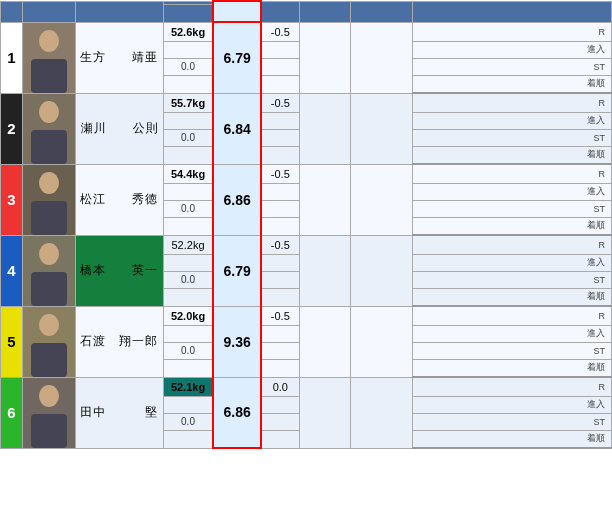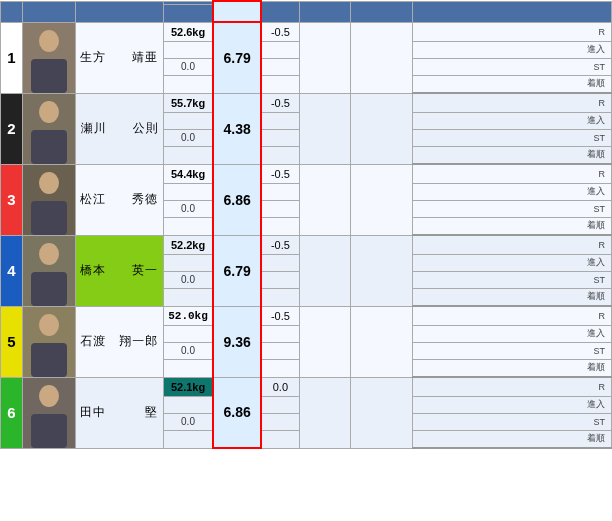--- a/index.html
+++ b/index.html
@@ -102,21 +102,21 @@
             <svg width="52" height="70" viewBox="0 0 52 70">
     <rect width="52" height="70" fill="#7a7060"></rect>
     <ellipse cx="26" cy="18" rx="10" ry="11" fill="#c9a882"></ellipse>
     <path d="M10 70 Q12 40 26 38 Q40 40 42 70Z" fill="#555566"></path>
     <rect x="8" y="36" width="36" height="34" rx="4" fill="#445"></rect>
   </svg>
           </div>
         </td>
         <td rowspan="4" style="text-align: right; padding: 2px 4px; font-size: 12px; letter-spacing: 1px; vertical-align: middle; background: rgb(234, 240, 250);">瀬川　　公則</td>
         <td style="background: rgb(234, 240, 250); font-size: 11px; font-weight: bold; height: 18px;">55.7kg</td>
-        <td rowspan="4" style="background: rgb(221, 238, 255); font-weight: bold; font-size: 14px; vertical-align: middle; border-left: 2px solid red; border-right: 2px solid red;">4.38</td>
+        <td rowspan="4" style="background: rgb(221, 238, 255); font-weight: bold; font-size: 14px; vertical-align: middle; border-left: 2px solid red; border-right: 2px solid red;">6.84</td>
         <td style="background: rgb(234, 240, 250); font-size: 11px; height: 18px;">-0.5</td>
         <td rowspan="4" style="background: rgb(234, 240, 250); vertical-align: middle;"></td>
         <td rowspan="4" style="background: rgb(234, 240, 250); vertical-align: middle;"></td>
         <td style="background: rgb(234, 240, 250); font-size: 9px; height: 18px; text-align: right; padding-right: 6px; color: rgb(68, 68, 68);">R</td>
       </tr>
       <tr>
         <td style="background: rgb(234, 240, 250); height: 16px;"></td>
         <td style="background: rgb(234, 240, 250); height: 16px;"></td>
         <td style="background: rgb(234, 240, 250); font-size: 9px; height: 16px; text-align: right; padding-right: 6px; color: rgb(68, 68, 68);">進入</td>
       </tr>
@@ -170,22 +170,22 @@
         <td rowspan="4" style="padding: 0px; overflow: hidden; vertical-align: middle;">
           <div style="width: 52px; height: 70px; background: rgb(122, 117, 96); display: flex; align-items: flex-end; justify-content: center; overflow: hidden; position: relative;">
             <svg width="52" height="70" viewBox="0 0 52 70">
     <rect width="52" height="70" fill="#7a7560"></rect>
     <ellipse cx="26" cy="18" rx="10" ry="11" fill="#c9a882"></ellipse>
     <path d="M10 70 Q12 40 26 38 Q40 40 42 70Z" fill="#555566"></path>
     <rect x="8" y="36" width="36" height="34" rx="4" fill="#445"></rect>
   </svg>
           </div>
         </td>
-        <td rowspan="4" style="text-align: left; padding: 2px 4px; font-size: 12px; letter-spacing: 1px; vertical-align: middle; background: #84cc16;">橋本　　英一</td>
-        <td style="background: rgb(234, 240, 250); font-size: 11px; font-weight: bold; height: 18px;">52.2kg</td>
+        <td rowspan="4" style="text-align: left; padding: 2px 4px; font-size: 12px; letter-spacing: 1px; vertical-align: middle; background: #15803d;">橋本　　英一</td>
+        <td style="background: rgb(234, 240, 250); font-size: 11px; font-weight: normal; height: 18px;">52.2kg</td>
         <td rowspan="4" style="background: rgb(221, 238, 255); font-weight: bold; font-size: 14px; vertical-align: middle; border-left: 2px solid red; border-right: 2px solid red;">6.79</td>
         <td style="background: rgb(234, 240, 250); font-size: 11px; height: 18px;">-0.5</td>
         <td rowspan="4" style="background: rgb(234, 240, 250); vertical-align: middle;"></td>
         <td rowspan="4" style="background: rgb(234, 240, 250); vertical-align: middle;"></td>
         <td style="background: rgb(234, 240, 250); font-size: 9px; height: 18px; text-align: right; padding-right: 6px; color: rgb(68, 68, 68);">R</td>
       </tr>
       <tr>
         <td style="background: rgb(234, 240, 250); height: 16px;"></td>
         <td style="background: rgb(234, 240, 250); height: 16px;"></td>
         <td style="background: rgb(234, 240, 250); font-size: 9px; height: 16px; text-align: right; padding-right: 6px; color: rgb(68, 68, 68);">進入</td>
@@ -205,22 +205,22 @@
         <td rowspan="4" style="padding: 0px; overflow: hidden; vertical-align: middle;">
           <div style="width: 52px; height: 70px; background: rgb(138, 128, 96); display: flex; align-items: flex-end; justify-content: center; overflow: hidden; position: relative;">
             <svg width="52" height="70" viewBox="0 0 52 70">
     <rect width="52" height="70" fill="#8a8060"></rect>
     <ellipse cx="26" cy="18" rx="10" ry="11" fill="#c9a882"></ellipse>
     <path d="M10 70 Q12 40 26 38 Q40 40 42 70Z" fill="#555566"></path>
     <rect x="8" y="36" width="36" height="34" rx="4" fill="#445"></rect>
   </svg>
           </div>
         </td>
-        <td rowspan="4" style="text-align: center; padding: 2px 4px; font-size: 12px; letter-spacing: 1px; vertical-align: middle; background: rgb(245, 248, 255); margin-top: 34px;">石渡　翔一郎</td>
-        <td style="background: rgb(245, 248, 255); font-size: 11px; font-weight: bold; height: 18px; font-family: Liberation Mono, monospace;">52.0kg</td>
+        <td rowspan="4" style="text-align: left; padding: 2px 4px; font-size: 12px; letter-spacing: 1px; vertical-align: middle; background: rgb(245, 248, 255); margin-top: 34px;">石渡　翔一郎</td>
+        <td style="background: rgb(245, 248, 255); font-size: 11px; font-weight: bold; height: 18px;">52.0kg</td>
         <td rowspan="4" style="background: rgb(221, 238, 255); font-weight: bold; font-size: 14px; vertical-align: middle; border-left: 2px solid red; border-right: 2px solid red;">9.36</td>
         <td style="background: rgb(245, 248, 255); font-size: 11px; height: 18px;">-0.5</td>
         <td rowspan="4" style="background: rgb(245, 248, 255); vertical-align: middle;"></td>
         <td rowspan="4" style="background: rgb(245, 248, 255); vertical-align: middle;"></td>
         <td style="background: rgb(245, 248, 255); font-size: 9px; height: 18px; text-align: right; padding-right: 6px; color: rgb(68, 68, 68);">R</td>
       </tr>
       <tr>
         <td style="background: rgb(245, 248, 255); height: 16px;"></td>
         <td style="background: rgb(245, 248, 255); height: 16px;"></td>
         <td style="background: rgb(245, 248, 255); font-size: 9px; height: 16px; text-align: right; padding-right: 6px; color: rgb(68, 68, 68);">進入</td>
@@ -240,21 +240,21 @@
         <td rowspan="4" style="padding: 0px; overflow: hidden; vertical-align: middle;">
           <div style="width: 52px; height: 70px; background: rgb(112, 104, 96); display: flex; align-items: flex-end; justify-content: center; overflow: hidden; position: relative;">
             <svg width="52" height="70" viewBox="0 0 52 70">
     <rect width="52" height="70" fill="#706860"></rect>
     <ellipse cx="26" cy="18" rx="10" ry="11" fill="#c9a882"></ellipse>
     <path d="M10 70 Q12 40 26 38 Q40 40 42 70Z" fill="#555566"></path>
     <rect x="8" y="36" width="36" height="34" rx="4" fill="#445"></rect>
   </svg>
           </div>
         </td>
-        <td rowspan="4" style="text-align: left; padding: 2px 4px; font-size: 12px; letter-spacing: 1px; vertical-align: middle; background: rgb(234, 240, 250);">田中　　　堅</td>
+        <td rowspan="4" style="text-align: center; padding: 2px 4px; font-size: 12px; letter-spacing: 1px; vertical-align: middle; background: rgb(234, 240, 250);">田中　　　堅</td>
         <td style="background: #0f766e; font-size: 11px; font-weight: bold; height: 18px;">52.1kg</td>
         <td rowspan="4" style="background: rgb(221, 238, 255); font-weight: bold; font-size: 14px; vertical-align: middle; border-left: 2px solid red; border-right: 2px solid red; border-bottom: 2px solid red;">6.86</td>
         <td style="background: rgb(234, 240, 250); font-size: 11px; height: 18px;">0.0</td>
         <td rowspan="4" style="background: rgb(234, 240, 250); vertical-align: middle;"></td>
         <td rowspan="4" style="background: rgb(234, 240, 250); vertical-align: middle;"></td>
         <td style="background: rgb(234, 240, 250); font-size: 9px; height: 18px; text-align: right; padding-right: 6px; color: rgb(68, 68, 68);">R</td>
       </tr>
       <tr>
         <td style="background: rgb(234, 240, 250); height: 16px;"></td>
         <td style="background: rgb(234, 240, 250); height: 16px;"></td>

